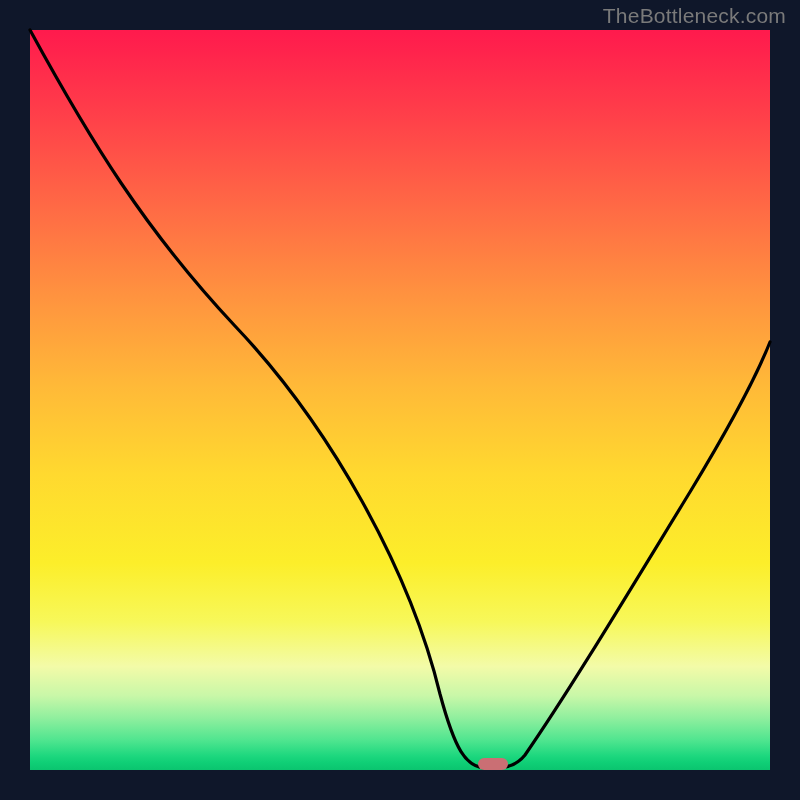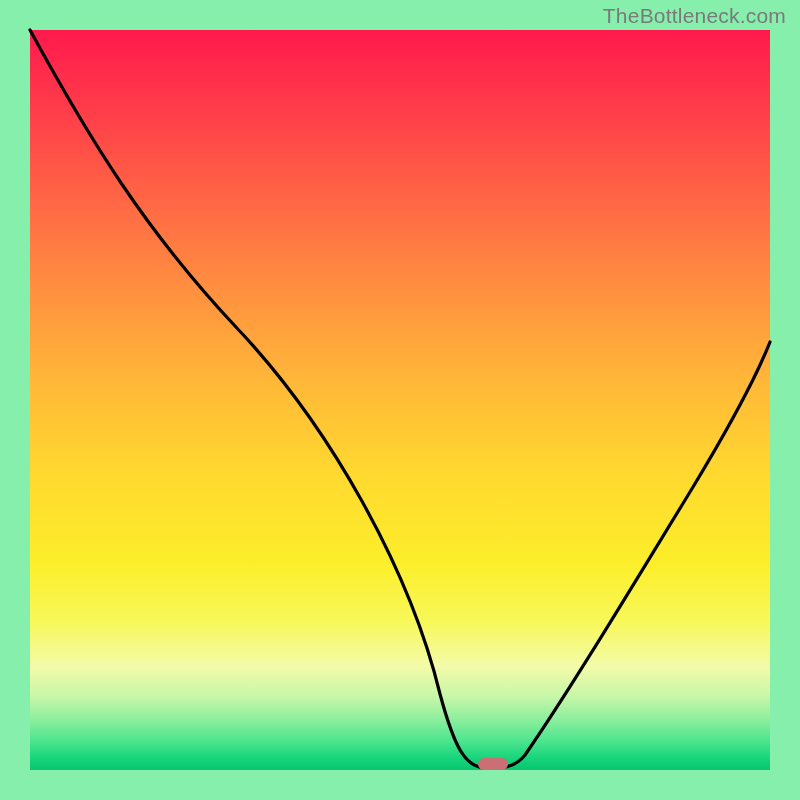--- a/index.html
+++ b/index.html
@@ -7,21 +7,21 @@
     padding: 0;
     width: 800px;
     height: 800px;
     background: #000;
     overflow: hidden;
     font-family: Arial, Helvetica, sans-serif;
   }
   .frame {
     position: absolute;
     inset: 0;
-    background: #86efac;
+    background: #0f172a;
   }
   .plot-area {
     position: absolute;
     left: 30px;
     top: 30px;
     width: 740px;
     height: 740px;
     background: linear-gradient(
       to bottom,
       #ff1a4d 0%,

